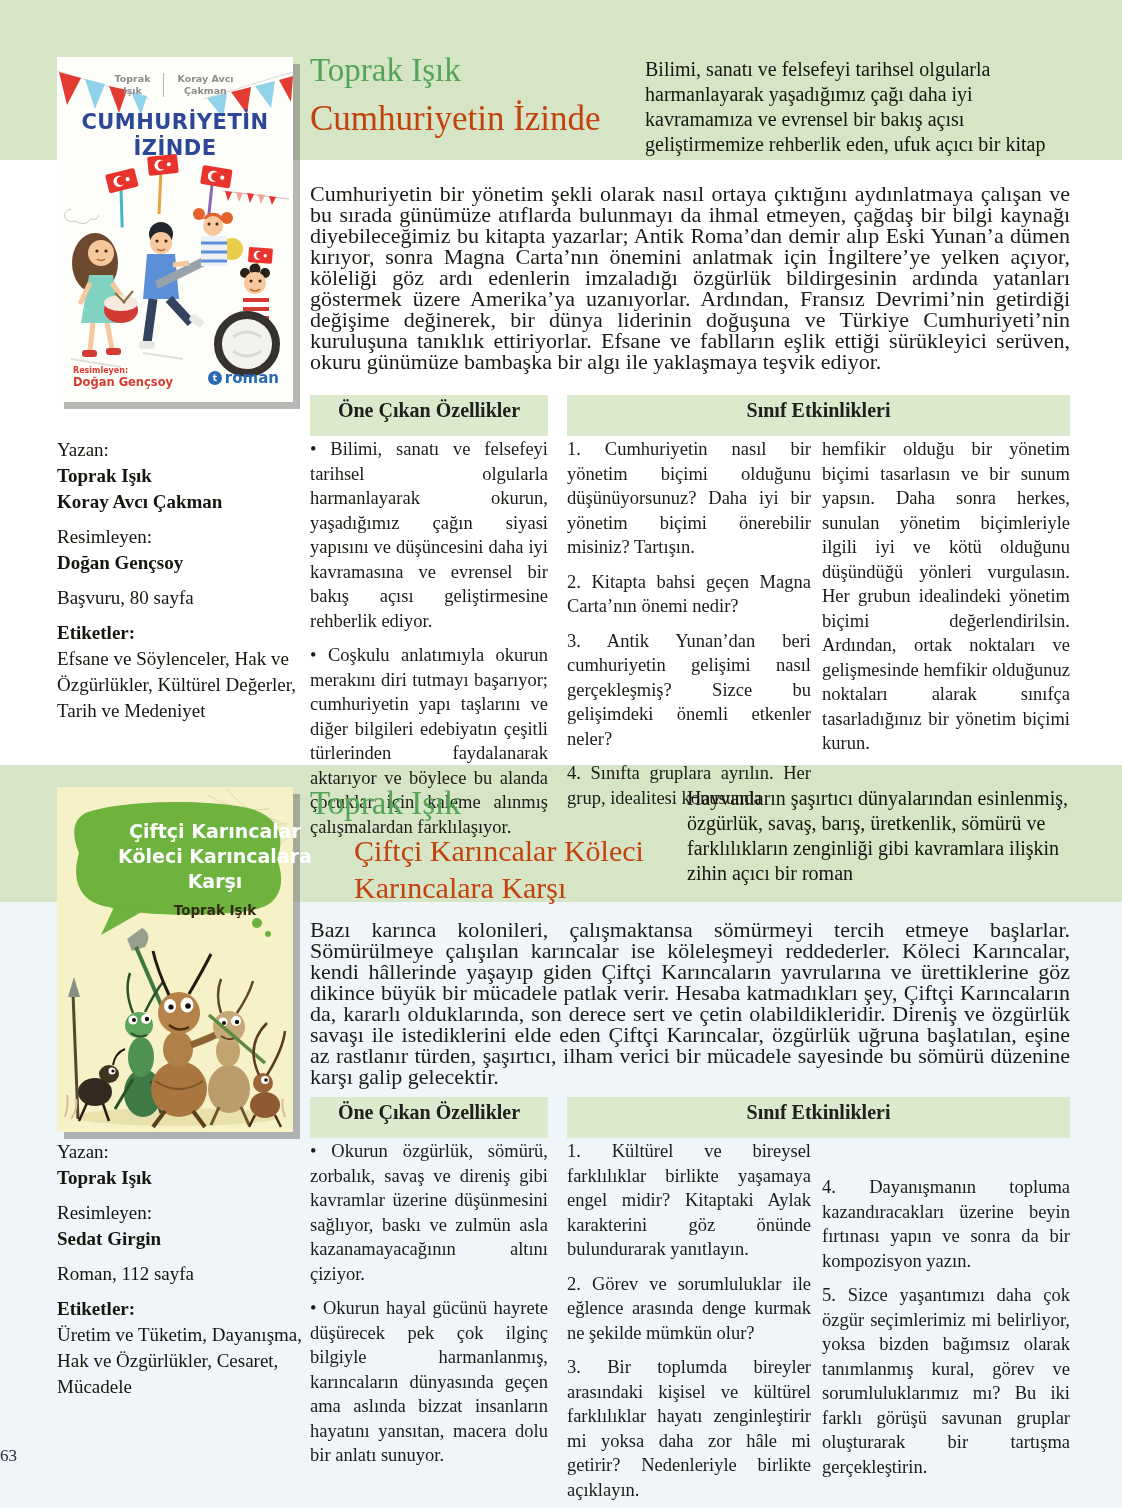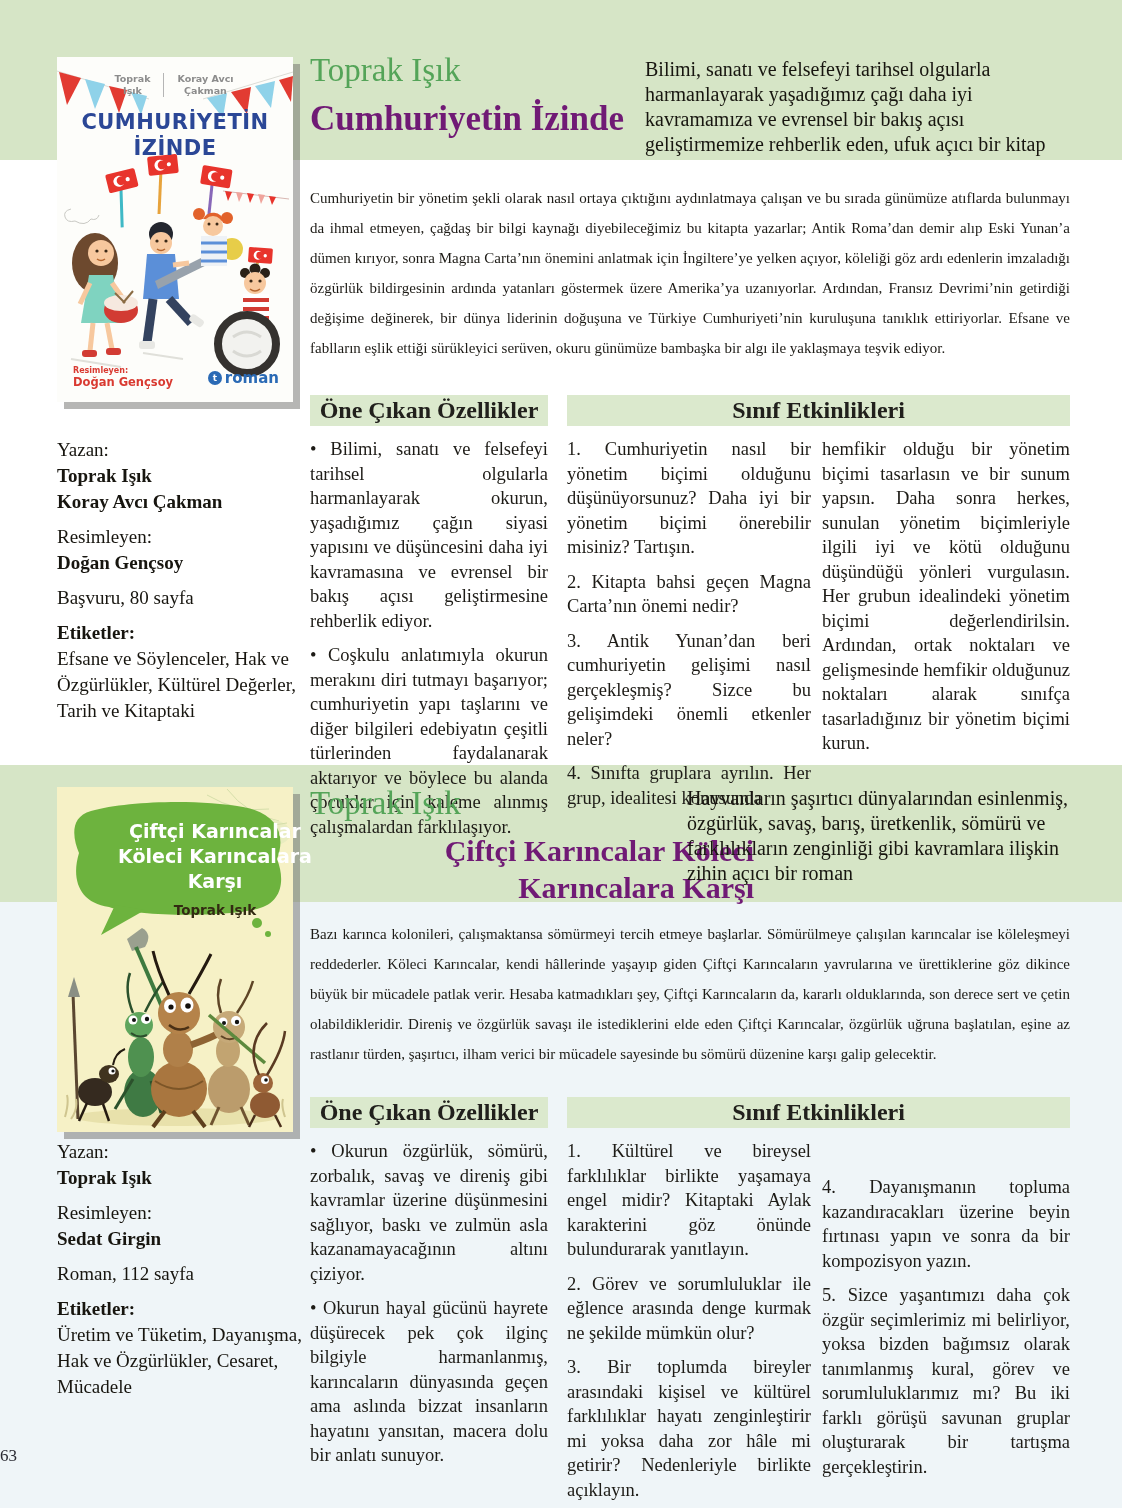--- a/index.html
+++ b/index.html
@@ -7,33 +7,33 @@
         font-family:"Liberation Serif","DejaVu Serif",serif;color:#1d1b16;overflow:hidden;}
   .band{position:absolute;left:0;width:1122px;background:#d6e5c6;}
   .band-a{top:0;height:160px;}
   .band-b{top:765px;height:137px;}
   .sec2-bg{position:absolute;left:0;top:902px;width:1122px;height:606px;background:#eff5f8;}
 
   .title-block{position:absolute;}
   .tb-a{left:310px;top:50px;}
   .tb-b{left:310px;top:783px;}
   .t-author{font-size:33px;line-height:40px;color:#54a458;}
-  .t-book{font-size:35px;line-height:42px;margin-top:8px;font-weight:bold;color:#701a75;text-align:right;}
+  .t-book{font-size:35px;line-height:42px;margin-top:8px;font-weight:normal;color:#c2410c;}
   .tb-b .t-book{font-size:30px;line-height:37px;margin-top:9px;width:400px;margin-left:44px;}
 
   .blurb{position:absolute;font-size:20px;line-height:25px;color:#17150f;}
   .blurb-a{left:645px;top:57px;width:430px;}
   .blurb-b{left:687px;top:786px;width:388px;}
 
-  .intro{position:absolute;font-size:15px;line-height:30px;text-align:justify;}
+  .intro{position:absolute;font-size:22px;line-height:21px;text-align:justify;}
   .intro-a{left:310px;top:183px;width:760px;}
   .intro-b{left:310px;top:919px;width:760px;}
 
-  .colhead{position:absolute;height:31px;line-height:31px;background:#dbe9cd;text-align:center;
-           font-weight:bold;font-size:24px;color:#21201c;}
+  .colhead{position:absolute;height:41px;line-height:31px;background:#dbe9cd;text-align:center;
+           font-weight:bold;font-size:20px;color:#21201c;}
   .ch-feat-a{left:310px;top:395px;width:238px;}
   .ch-act-a{left:567px;top:395px;width:503px;}
   .ch-feat-b{left:310px;top:1097px;width:238px;}
   .ch-act-b{left:567px;top:1097px;width:503px;}
 
   .col{position:absolute;font-size:18.5px;line-height:24.5px;text-align:justify;}
   .col p{margin:0 0 10px 0;}
   .bullet::before{content:"• ";}
   .feat-a{left:310px;top:437px;width:238px;}
   .act-a1{left:567px;top:437px;width:244px;}
@@ -240,21 +240,21 @@
     </div>
     <div class="grp">
       <div>Resimleyen:</div>
       <div class="b">Doğan Gençsoy</div>
     </div>
     <div class="grp">
       <div>Başvuru, 80 sayfa</div>
     </div>
     <div class="grp">
       <div class="b">Etiketler:</div>
-      <div>Efsane ve Söylenceler, Hak ve Özgürlükler, Kültürel Değerler, Tarih ve Kitaptaki</div>
+      <div>Efsane ve Söylenceler, Hak ve Özgürlükler, Kültürel Değerler, Tarih ve Medeniyet</div>
     </div>
   </div>
 
   <div class="col feat-a">
     <p class="bullet">Bilimi, sanatı ve felsefeyi tarihsel olgularla harmanlayarak okurun, yaşadığımız çağın siyasi yapısını ve düşüncesini daha iyi kavramasına ve evrensel bir bakış açısı geliştirmesine rehberlik ediyor.</p>
     <p class="bullet">Coşkulu anlatımıyla okurun merakını diri tutmayı başarıyor; cumhuriyetin yapı taşlarını ve diğer bilgileri edebiyatın çeşitli türlerinden faydalanarak aktarıyor ve böylece bu alanda çocuklar için kaleme alınmış çalışmalardan farklılaşıyor.</p>
   </div>
   <div class="col act-a1">
     <p>1. Cumhuriyetin nasıl bir yönetim biçimi olduğunu düşünüyorsunuz? Daha iyi bir yönetim biçimi önerebilir misiniz? Tartışın.</p>
     <p>2. Kitapta bahsi geçen Magna Carta’nın önemi nedir?</p>

